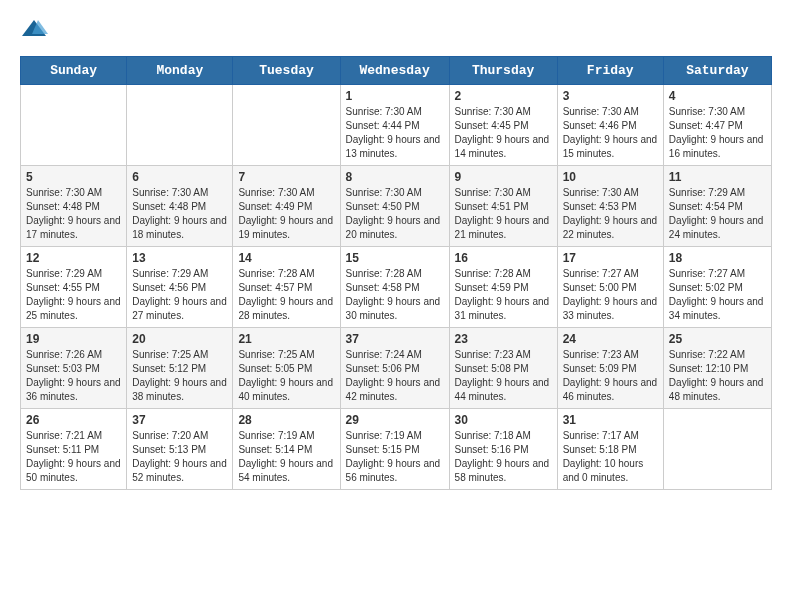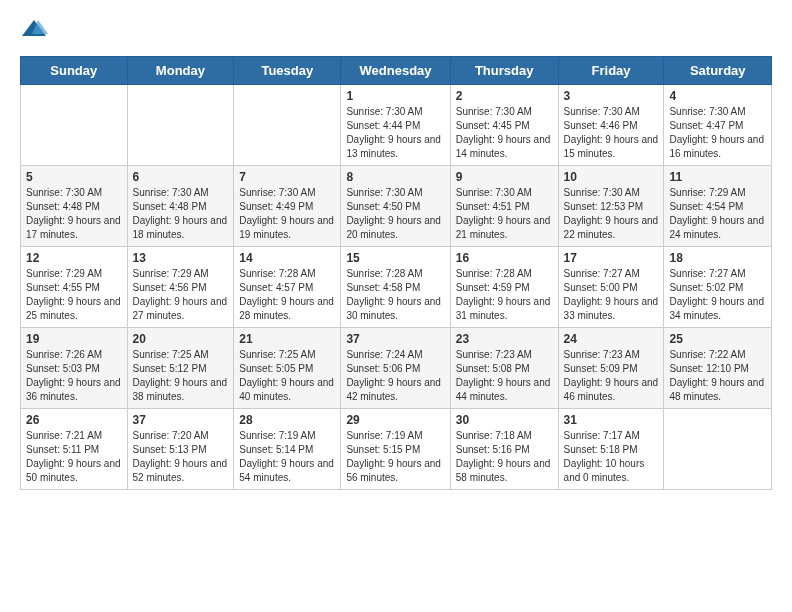--- a/index.html
+++ b/index.html
@@ -61,20 +61,21 @@
       border: 1px solid #ccc;
     }
     .calendar th {
       background: #2e6da4;
       color: #fff;
       font-size: 13px;
       font-weight: bold;
       text-align: center;
       padding: 6px 4px;
       border: 1px solid #2060a0;
+      font-family: Liberation Mono, monospace;
     }
     .calendar td {
       vertical-align: top;
       border: 1px solid #ccc;
       padding: 4px 5px;
       width: 113px;
       min-height: 80px;
       background: #fff;
       font-size: 10px;
       color: #333;
@@ -187,21 +188,21 @@
           </td>
           <td>
             <span class="day-num">9</span>
             <div class="cell-text">Sunrise: 7:30 AM
 Sunset: 4:51 PM
 Daylight: 9 hours and 21 minutes.</div>
           </td>
           <td>
             <span class="day-num">10</span>
             <div class="cell-text">Sunrise: 7:30 AM
-Sunset: 12:53 PM
+Sunset: 4:53 PM
 Daylight: 9 hours and 22 minutes.</div>
           </td>
           <td>
             <span class="day-num">11</span>
             <div class="cell-text">Sunrise: 7:29 AM
 Sunset: 4:54 PM
 Daylight: 9 hours and 24 minutes.</div>
           </td>
         </tr>
         <tr>

